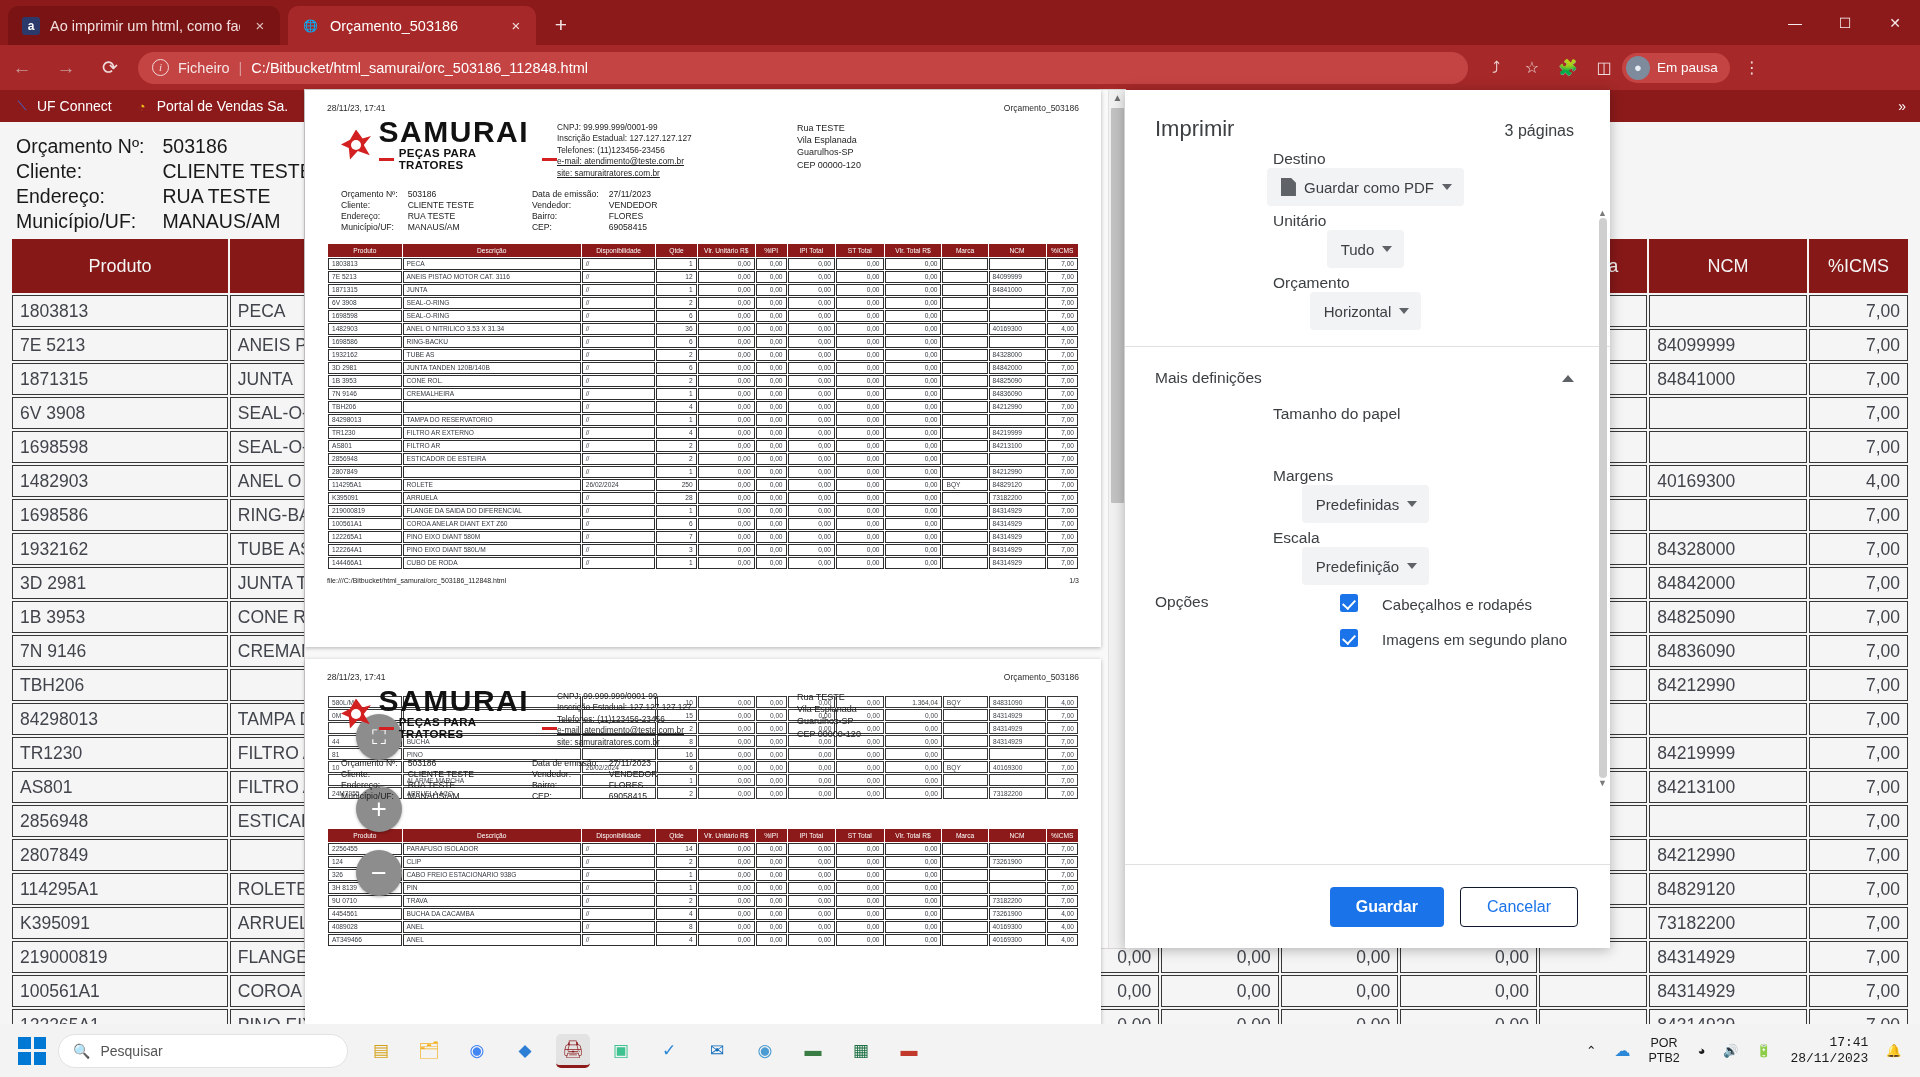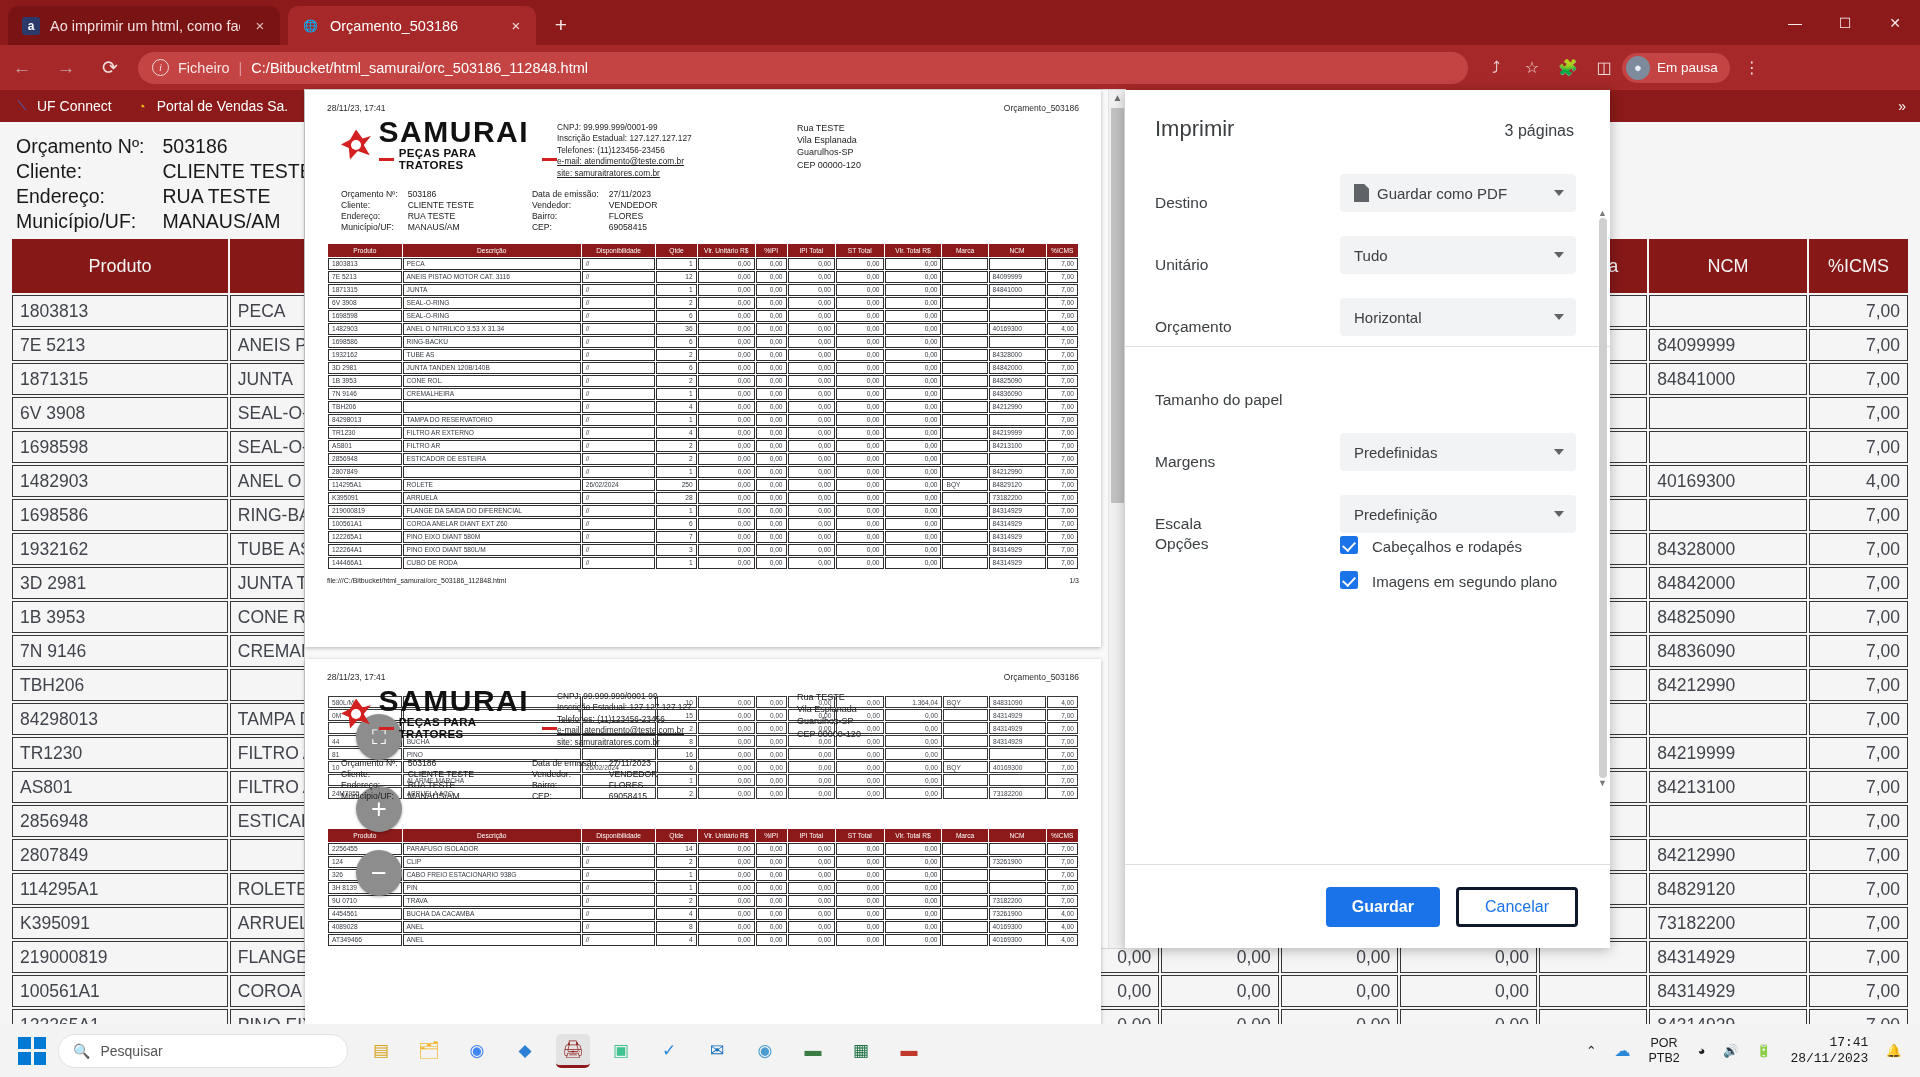--- a/index.html
+++ b/index.html
@@ -221,22 +221,23 @@
   .pd-title { font-size:22px; color:#3c4043; }
   .pd-count { font-size:16px; color:#3c4043; }
   .pd-body { flex:1; overflow:hidden; position:relative; padding:0 0 0 0; }
   .pd-scroll {
     position:absolute; right:2px; top:58px; width:11px; height:700px;
   }
   .pd-scroll .sarrow { color:#7a7a7a; font-size:9px; text-align:center; }
   .pd-scroll .sthumb { width:8px; margin:0 auto; background:#cfcfcf; border-radius:4px; }
 
   .pd-row {
-    display:flex; align-items:flex-end; padding:0 34px 0 30px;
+    display:flex; align-items:center; padding:0 34px 0 30px;
     min-height:62px;
+    flex-direction:column;
   }
   .pd-label { width:185px; font-size:15.5px; color:#3c4043; }
   .pd-control { flex:1; }
   .select {
     height:38px; background:#f1f3f4; border-radius:4px;
     display:flex; align-items:center; padding:0 12px 0 14px;
     font-size:15px; color:#3c4043; gap:8px;
   }
   .select .sel-val { flex:1; white-space:nowrap; overflow:hidden; }
   .select .caret {
@@ -251,41 +252,41 @@
   .more-row {
     display:flex; align-items:center; justify-content:space-between;
     padding:22px 36px 18px 30px; font-size:15.5px; color:#3c4043;
   }
   .chev-up {
     width:0;height:0;border-left:6px solid transparent;border-right:6px solid transparent;
     border-bottom:7px solid #5f6368;
   }
   .opt-row { display:flex; padding:0 34px 0 30px; min-height:56px; align-items:flex-start; }
   .opt-col { flex:1; padding-top:3px; }
-  .cbline { display:flex; align-items:flex-start; gap:14px; margin-bottom:14px; }
+  .cbline { display:flex; align-items:flex-start; gap:24px; margin-bottom:14px; }
   .cbox {
     width:18px;height:18px;flex:0 0 18px;background:#1a73e8;border-radius:2.5px;
     position:relative;
   }
   .cbox::after{
     content:""; position:absolute; left:5px; top:3px; width:6px; height:10px;
     border:solid #fff; border-width:0 2.2px 2.2px 0; transform:rotate(43deg);
   }
   .cblabel { font-size:15px; color:#3c4043; line-height:21px; max-width:190px; }
   .pd-foot {
     border-top:1px solid #e0e0e0; height:84px;
     display:flex; align-items:center; justify-content:flex-end; gap:16px;
     padding-right:32px;
   }
   .btn {
     height:40px; border-radius:4px; font-size:16px;
     display:flex; align-items:center; justify-content:center; padding:0 26px;
   }
   .btn.primary { background:#1a73e8; color:#fff; font-weight:bold; }
-  .btn.ghost { background:#fff; color:#1a73e8; border:3px solid #0f172a; }
+  .btn.ghost { background:#fff; color:#1a73e8; border:1px solid #0f172a; }
 
   
   .taskbar {
     position:absolute; left:0; top:1024px; width:1920px; height:53px;
     background:#f3f3f3; display:flex; align-items:center;
   }
   .tb-left { display:flex; align-items:center; gap:12px; padding-left:18px; }
   .win-logo { width:28px; height:28px; display:grid; grid-template-columns:1fr 1fr; grid-gap:3px; }
   .win-logo i { background:#0078d4; display:block; }
   .searchbox {
@@ -1600,20 +1601,24 @@
         <div class="pd-control">
           <div class="select">
             <span class="sel-val">Horizontal</span>
             <span class="caret"></span>
           </div>
         </div>
       </div>
 
       <div class="pd-sep"></div>
 
+      <div class="more-row">
+        <span>Mais definições</span>
+        <span class="chev-up"></span>
+      </div>
 
       <div class="pd-row">
         <span class="pd-label">Tamanho do papel</span>
       </div>
 
 
       <div class="pd-row">
         <span class="pd-label">Margens</span>
         <div class="pd-control">
           <div class="select">

